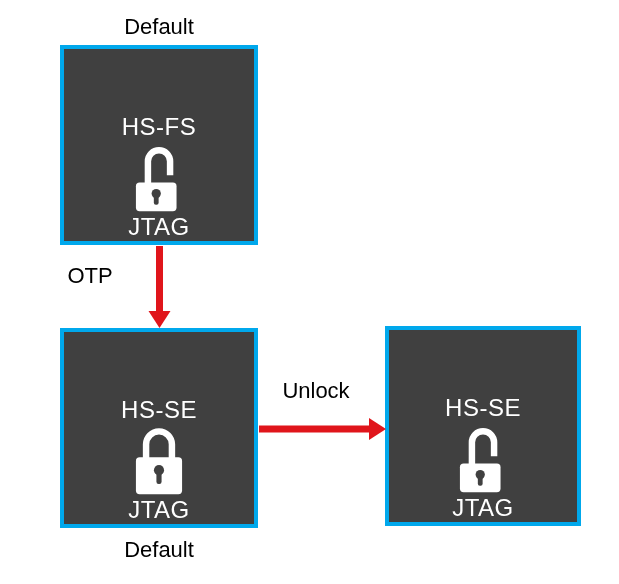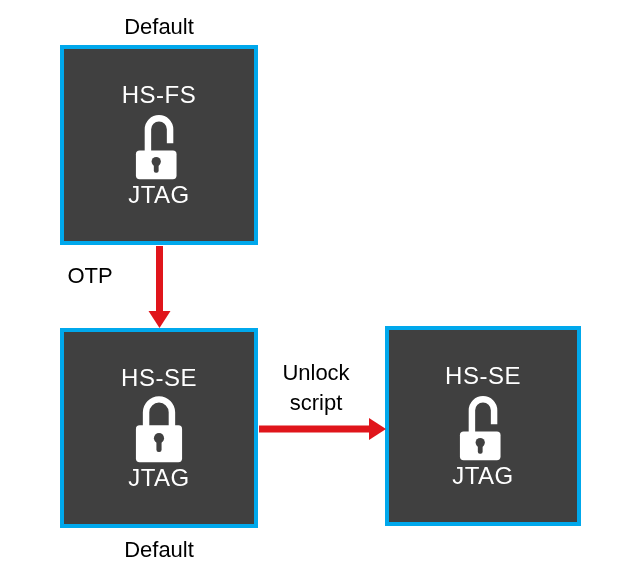--- a/index.html
+++ b/index.html
@@ -16,21 +16,21 @@
     overflow: hidden;
   }
   .node {
     position: absolute;
     box-sizing: border-box;
     background: var(--box-fill);
     border: 4px solid var(--box-border);
     display: flex;
     flex-direction: column;
     align-items: center;
-    justify-content: center;
+    justify-content: flex-end;
     color: var(--box-text);
   }
   #node-hsfs          { left: 60px;  top: 45px;  width: 198px; height: 200px; }
   #node-hsse-locked   { left: 60px;  top: 328px; width: 198px; height: 200px; }
   #node-hsse-unlocked { left: 385px; top: 326px; width: 196px; height: 200px; }
   .node-title, .node-sub {
     font-size: 24px;
     line-height: 28px;
     letter-spacing: 0.5px;
     color: var(--box-text);
@@ -53,21 +53,21 @@
   #caption-bottom { top: 537px; }
 
   .edge-label {
     position: absolute;
     text-align: center;
     font-size: 22px;
     line-height: 30px;
     color: var(--label-text);
   }
   #otp-label    { left: 15px;  top: 261px; width: 150px; text-align: center; }
-  #unlock-label { left: 256px; top: 358px; width: 120px; }
+  #unlock-label { left: 256px; top: 376px; width: 120px; }
 
   .arrows {
     position: absolute;
     left: 0;
     top: 0;
     pointer-events: none;
   }
   .arrow-line { stroke: var(--arrow); stroke-width: 7; }
   .arrow-head { fill: var(--arrow); }
 </style>
@@ -109,21 +109,20 @@
       <rect class="keyhole" x="21.4" y="59" width="5.2" height="10" rx="2.2"></rect>
     </svg>
     <div class="node-sub">JTAG</div>
   </div>
 
   <div class="edge-label" id="otp-label">
     <div>OTP</div>
   </div>
   <div class="edge-label" id="unlock-label">
     <div>Unlock</div>
-    <div>script</div>
   </div>
 
   <svg class="arrows" width="619" height="584" viewBox="0 0 619 584" aria-hidden="true">
     <g>
       <line class="arrow-line" x1="159.5" y1="246" x2="159.5" y2="313"></line>
       <polygon class="arrow-head" points="148.5,311 170.5,311 159.5,328"></polygon>
     </g>
     <g>
       <line class="arrow-line" x1="259" y1="429" x2="371" y2="429"></line>
       <polygon class="arrow-head" points="369,418 369,440 386,429"></polygon>

